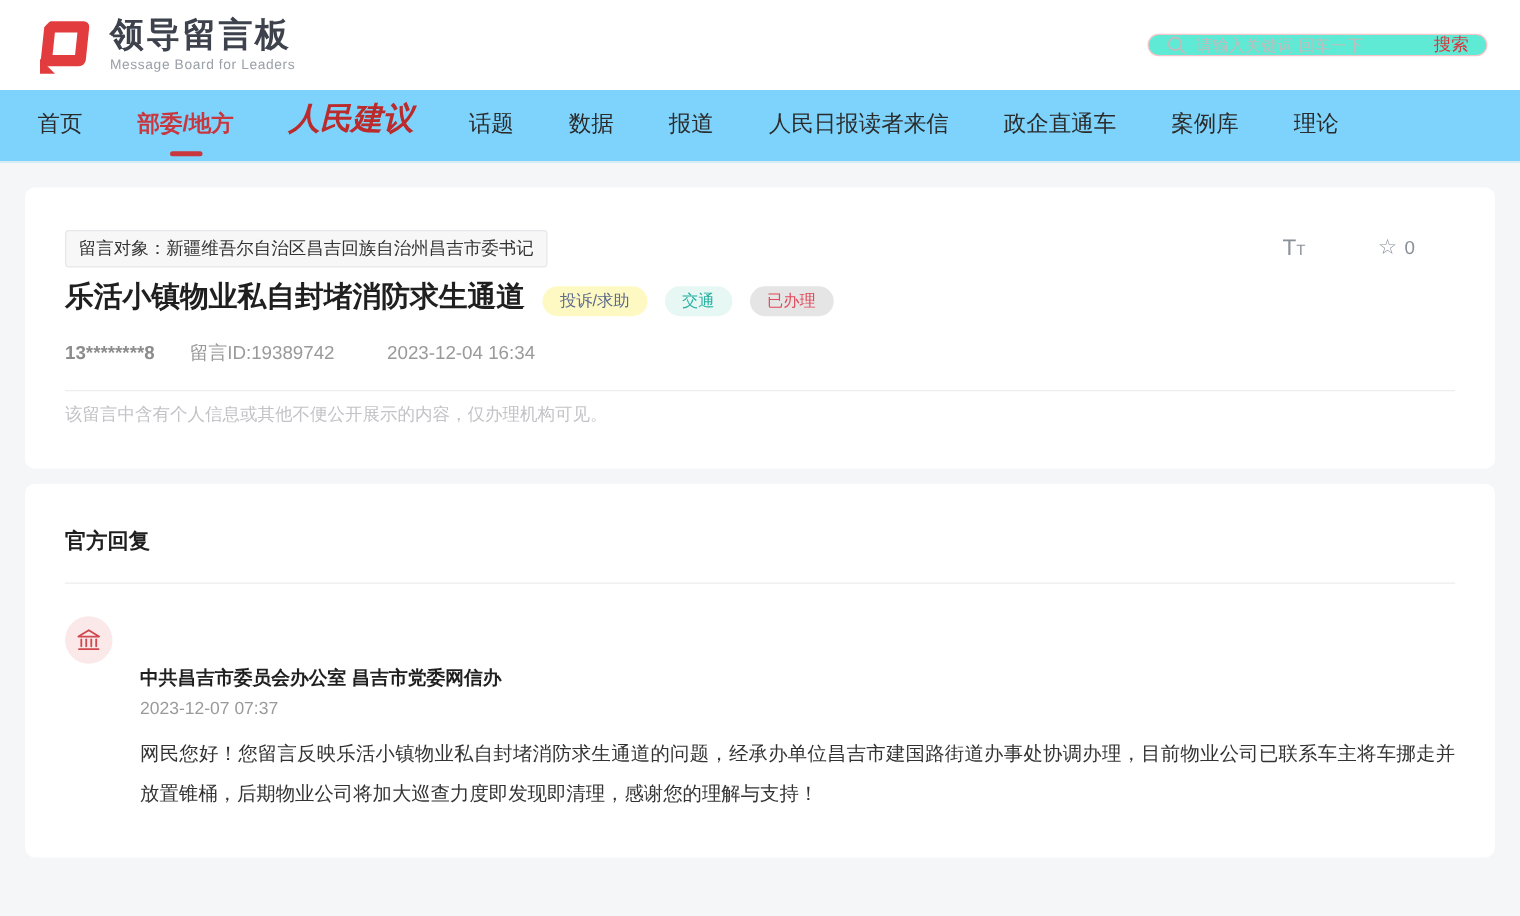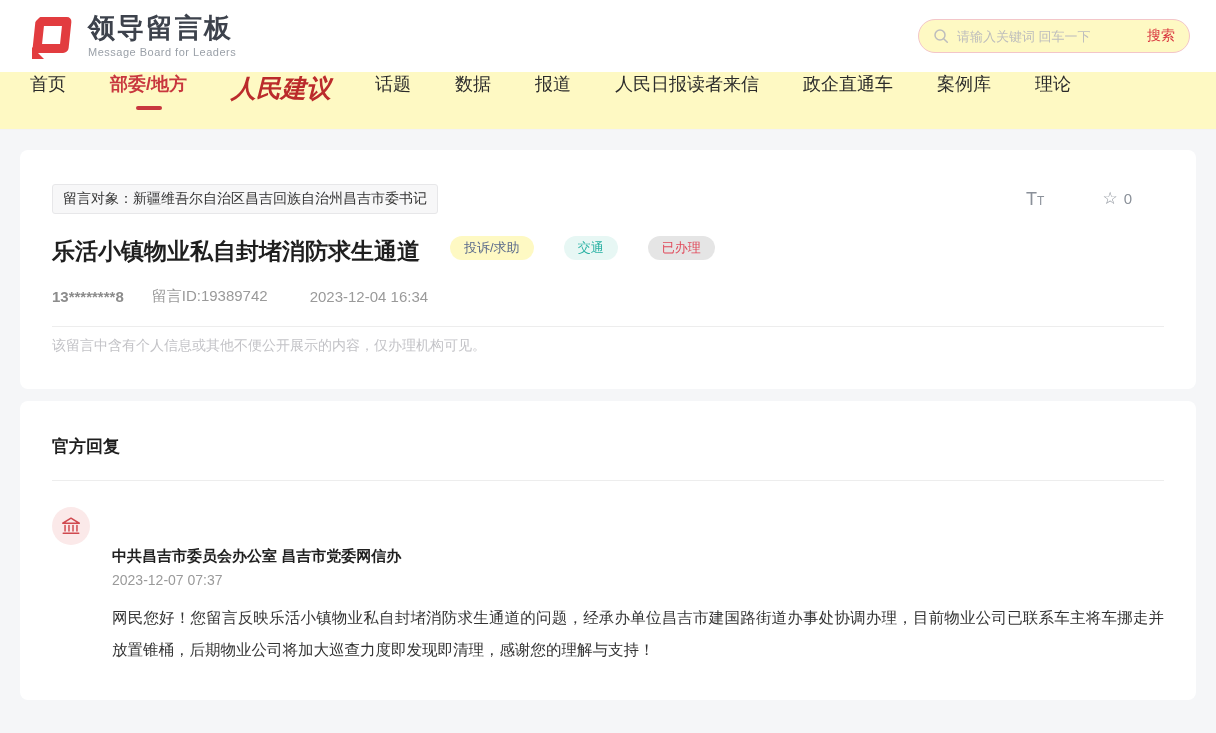--- a/index.html
+++ b/index.html
@@ -41,42 +41,42 @@
     border-right: 12px solid transparent;
   }
   .logo-text .cn {
     font-size: 27px; font-weight: bold; color: #3d424c; letter-spacing: 2px; line-height: 1.1;
   }
   .logo-text .en {
     font-size: 11px; color: #9aa0a8; letter-spacing: 0.5px; margin-top: 3px;
   }
   .search {
     display: flex; align-items: center;
-    width: 272px; height: 34px;
+    width: 272px; height: 18px;
     border: 1px solid #f3c6c9;
     border-radius: 17px;
     padding: 0 14px;
-    background: #fef9c3;
+    background: #5eead4;
   }
   .search svg { flex: 0 0 auto; }
   .search input {
     flex: 1; border: none; outline: none;
     font-size: 13px; color: #333; margin-left: 8px;
     font-family: inherit; background: transparent; min-width: 0;
   }
   .search input::placeholder { color: #bdbdbd; }
   .search .search-btn {
     border: none; background: none; color: #d9373f;
     font-size: 14px; cursor: pointer; font-family: inherit; padding: 0 0 0 8px;
   }
 
   
   .nav {
-    background: #fef9c3;
-    display: flex; align-items: flex-start;
+    background: #7dd3fc;
+    display: flex; align-items: flex-end;
     gap: 44px;
     padding: 0 30px 18px 30px;
     height: 58px;
     border-bottom: 1px solid #f3f3f3;
   }
   .nav a {
     position: relative;
     text-decoration: none;
     color: #2b2b2b;
     font-size: 18px;
@@ -112,21 +112,21 @@
     border-radius: 3px;
     padding: 5px 10px;
     font-size: 14px; color: #333;
   }
   .top-actions { display: flex; align-items: center; gap: 58px; padding-right: 32px; color: #8a9099; margin-top: 4px; }
   .font-toggle { cursor: pointer; color: #8a9099; font-size: 18px; line-height: 1; }
   .font-toggle .small { font-size: 12px; }
   .star-wrap { display: flex; align-items: center; gap: 6px; cursor: pointer; font-size: 15px; color: #8a9099; }
   .star-wrap .star-glyph { font-size: 17px; }
 
-  .title-row { display: flex; align-items: flex-start; gap: 30px; margin-top: 22px; flex-wrap: wrap; }
+  .title-row { display: flex; align-items: flex-end; gap: 14px; margin-top: 8px; flex-wrap: wrap; }
   .msg-title { font-size: 23px; font-weight: bold; color: #1f1f1f; }
   .tag {
     display: inline-block;
     font-size: 13px;
     border-radius: 13px;
     padding: 4px 14px;
     line-height: 1.2;
   }
   .tag-blue { background: #fef9c3; color: #5b6b8c; }
   .tag-teal { background: #e7f7f4; color: #27b0a2; }

